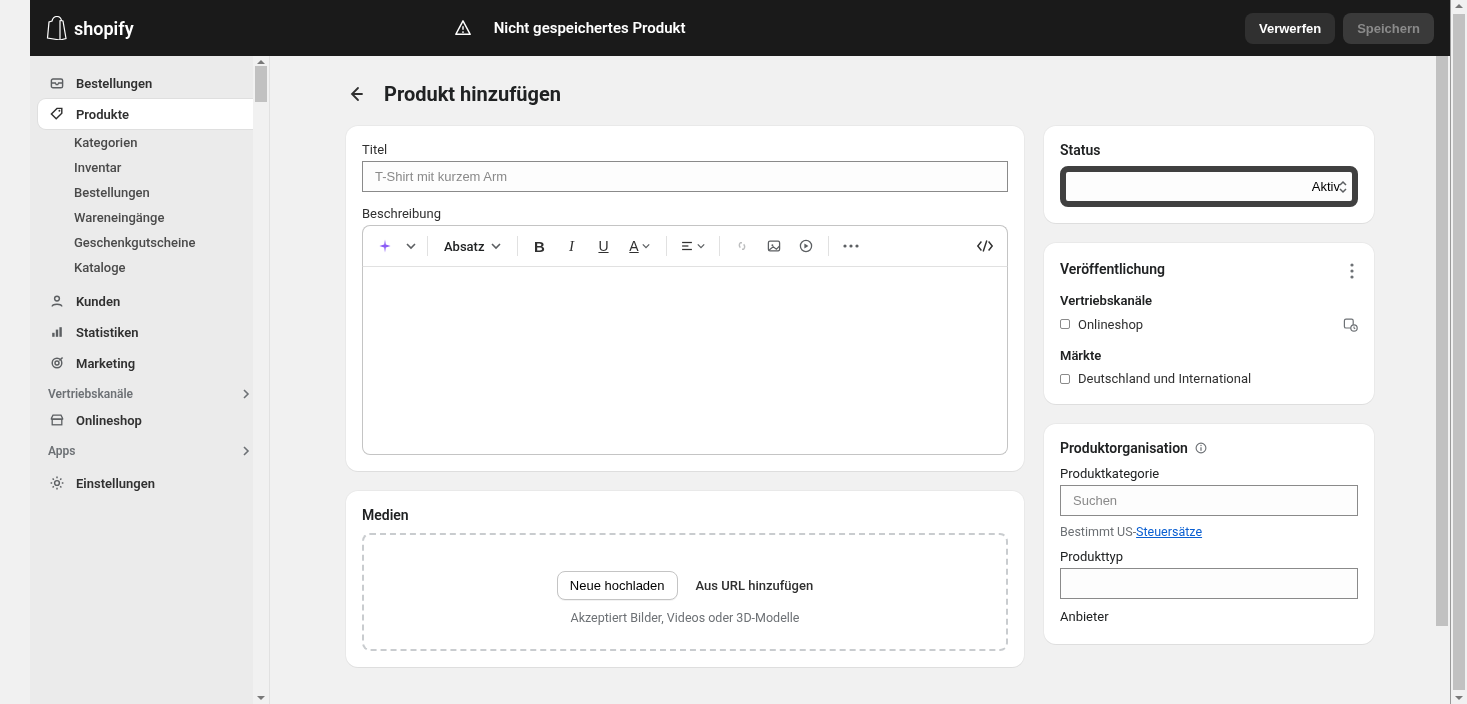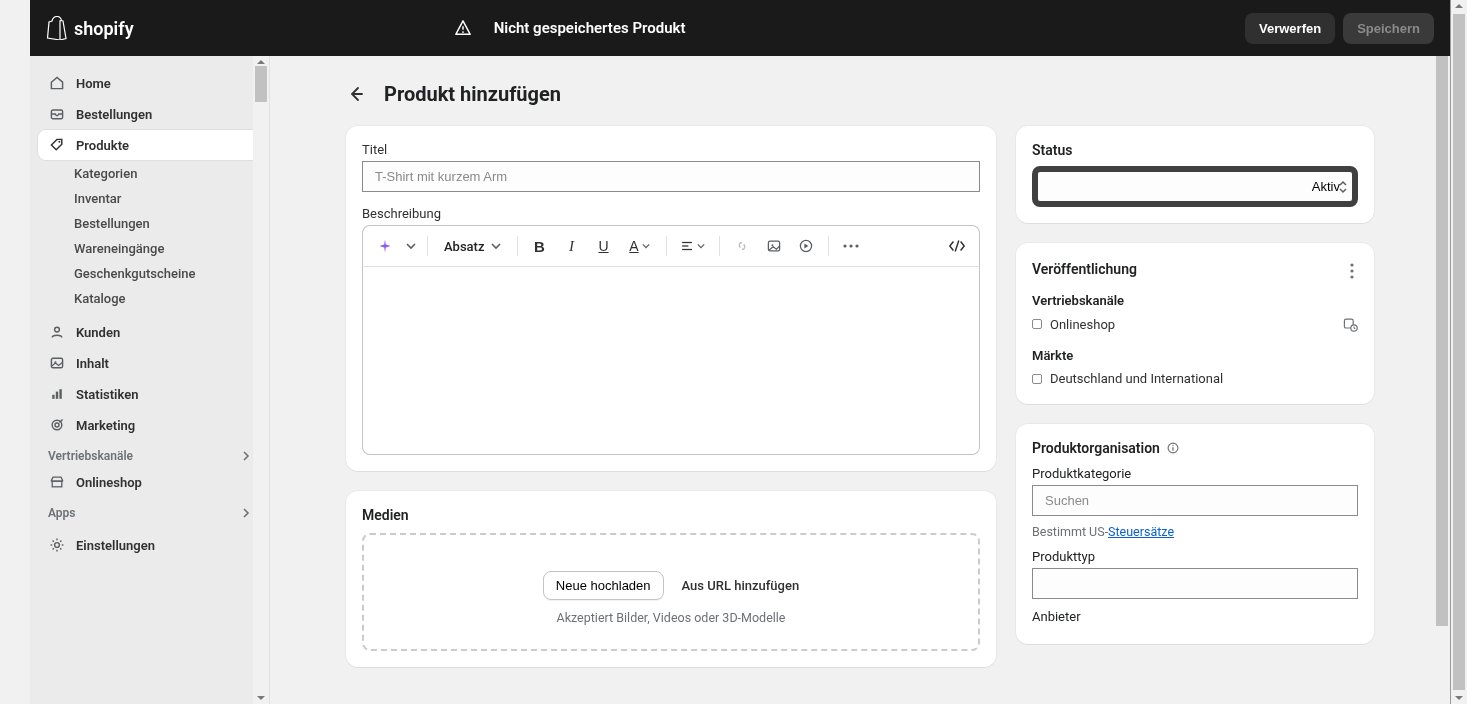--- a/index.html
+++ b/index.html
@@ -40,21 +40,21 @@
 .nav-item.active { background: #fff; box-shadow: 0 0 0 1px rgba(0,0,0,.05); }
 .nav-item .icon { width: 18px; height: 18px; display: inline-flex; align-items:center; justify-content:center; }
 .nav-sub { padding-left: 36px; font-weight: 500; color: #4a4a4a; cursor: pointer; padding-top:5px; padding-bottom:5px; border-radius:8px; font-size:13px;}
 .nav-section-label { color:#6d7175; font-size:12px; font-weight:600; padding:8px 10px 4px; display:flex; justify-content:space-between; align-items:center;}
 .main { flex:1; overflow-y:auto; position:relative; height: 648px;}
 .page { max-width: 1060px; margin: 0 auto; padding: 24px 16px 40px; }
 .page-header { display:flex; align-items:center; gap:14px; margin-bottom:18px; margin-left:-4px;}
 .page-title { font-size:20px; font-weight:700; }
 .layout { display:flex; gap:20px; align-items:flex-start; }
 .col-main { flex:1; display:flex; flex-direction:column; gap:20px; }
-.col-side { width: 358px; display:flex; flex-direction:column; gap:20px; }
+.col-side { width: 330px; display:flex; flex-direction:column; gap:20px; }
 .card {
   background:#fff; border-radius:12px; padding:16px; box-shadow: 0 1px 0 rgba(0,0,0,.05), 0 0 0 1px rgba(0,0,0,.03);
 }
 .label { font-size:13px; color:#303030; margin-bottom:4px; display:block; }
 .label-bold { font-weight:600; font-size:14px; margin-bottom:4px;}
 .text-input {
   width:100%; border:1px solid #8a8a8a; border-radius:0; padding:7px 12px; font-size:13px;
   background:#fdfdfd;
 }
 .text-input::placeholder { color:#8a8a8a; }
@@ -126,28 +126,20 @@
       <button class="btn-bar disabled">Speichern</button>
     </div>
   </div>
 
   <div class="body">
 
     <div class="sidebar">
       <div class="nav-item">
         <span class="icon">
             <svg width="16" height="16" viewBox="0 0 20 20">
-              <path d="M3 9 L10 3 L17 9 V17 H3 Z" fill="none" stroke="#5c5f62" stroke-width="1.8"></path>
-            </svg>
-          </span>
-        <span>Home</span>
-      </div>
-      <div class="nav-item">
-        <span class="icon">
-            <svg width="16" height="16" viewBox="0 0 20 20">
               <rect x="3" y="5" width="14" height="11" rx="2" fill="none" stroke="#5c5f62" stroke-width="1.8"></rect>
               <path d="M3 10 H8 L9 12 H11 L12 10 H17" fill="none" stroke="#5c5f62" stroke-width="1.6"></path>
             </svg>
           </span>
         <span>Bestellungen</span>
       </div>
       <div class="nav-item active">
         <span class="icon">
             <svg width="16" height="16" viewBox="0 0 20 20">
               <path d="M3 10 L10 3 H16 V9 L9 16 Z" fill="none" stroke="#303030" stroke-width="1.8"></path>
@@ -164,30 +156,20 @@
       <div class="nav-sub">Kataloge</div>
 
       <div class="nav-item" style="margin-top:6px">
         <span class="icon">
             <svg width="16" height="16" viewBox="0 0 20 20">
               <circle cx="10" cy="7" r="3" fill="none" stroke="#5c5f62" stroke-width="1.8"></circle>
               <path d="M4 17 C4 13 16 13 16 17" fill="none" stroke="#5c5f62" stroke-width="1.8"></path>
             </svg>
           </span>
         <span>Kunden</span>
-      </div>
-      <div class="nav-item">
-        <span class="icon">
-            <svg width="16" height="16" viewBox="0 0 20 20">
-              <rect x="3" y="4" width="14" height="12" rx="2" fill="none" stroke="#5c5f62" stroke-width="1.8"></rect>
-              <circle cx="8" cy="9" r="1.3" fill="#5c5f62"></circle>
-              <path d="M3 14 L8 10 L12 13 L17 9" fill="none" stroke="#5c5f62" stroke-width="1.5"></path>
-            </svg>
-          </span>
-        <span>Inhalt</span>
       </div>
       <div class="nav-item">
         <span class="icon">
             <svg width="16" height="16" viewBox="0 0 20 20">
               <rect x="4" y="11" width="3" height="5" fill="#5c5f62"></rect>
               <rect x="8.5" y="7" width="3" height="9" fill="#5c5f62"></rect>
               <rect x="13" y="4" width="3" height="12" fill="#5c5f62"></rect>
             </svg>
           </span>
         <span>Statistiken</span>

